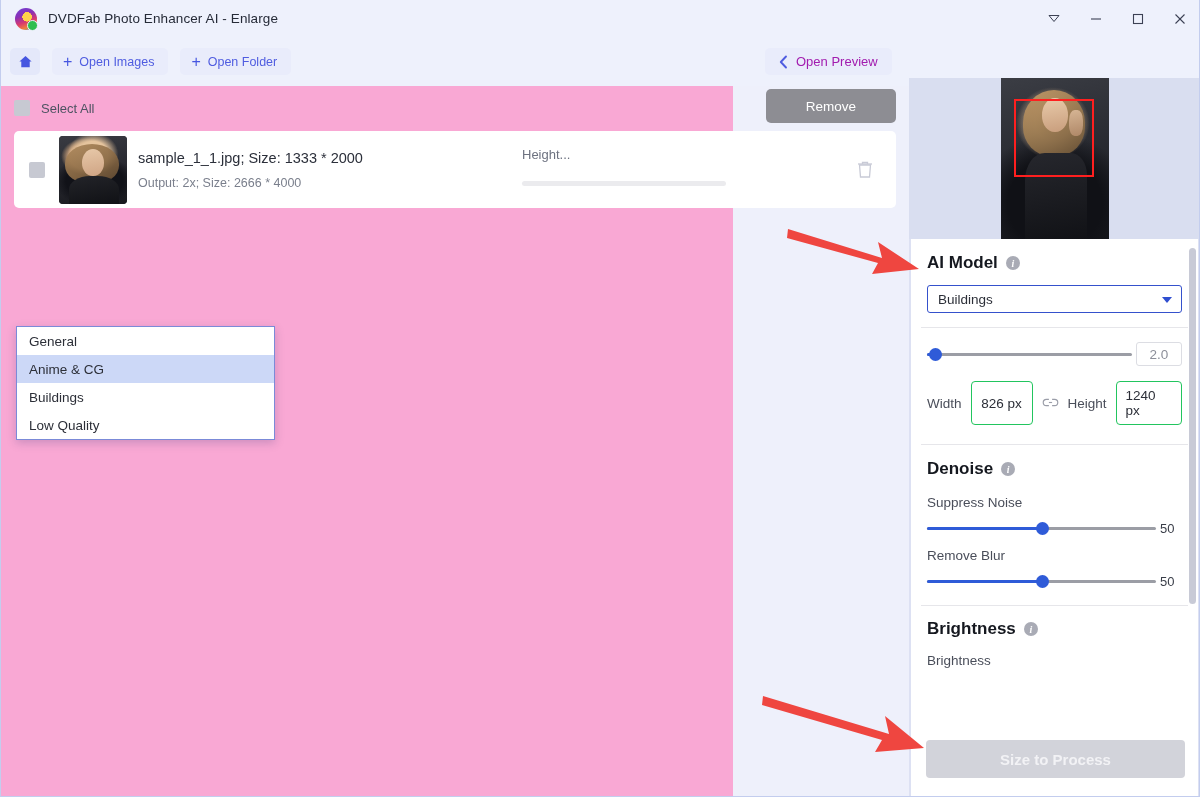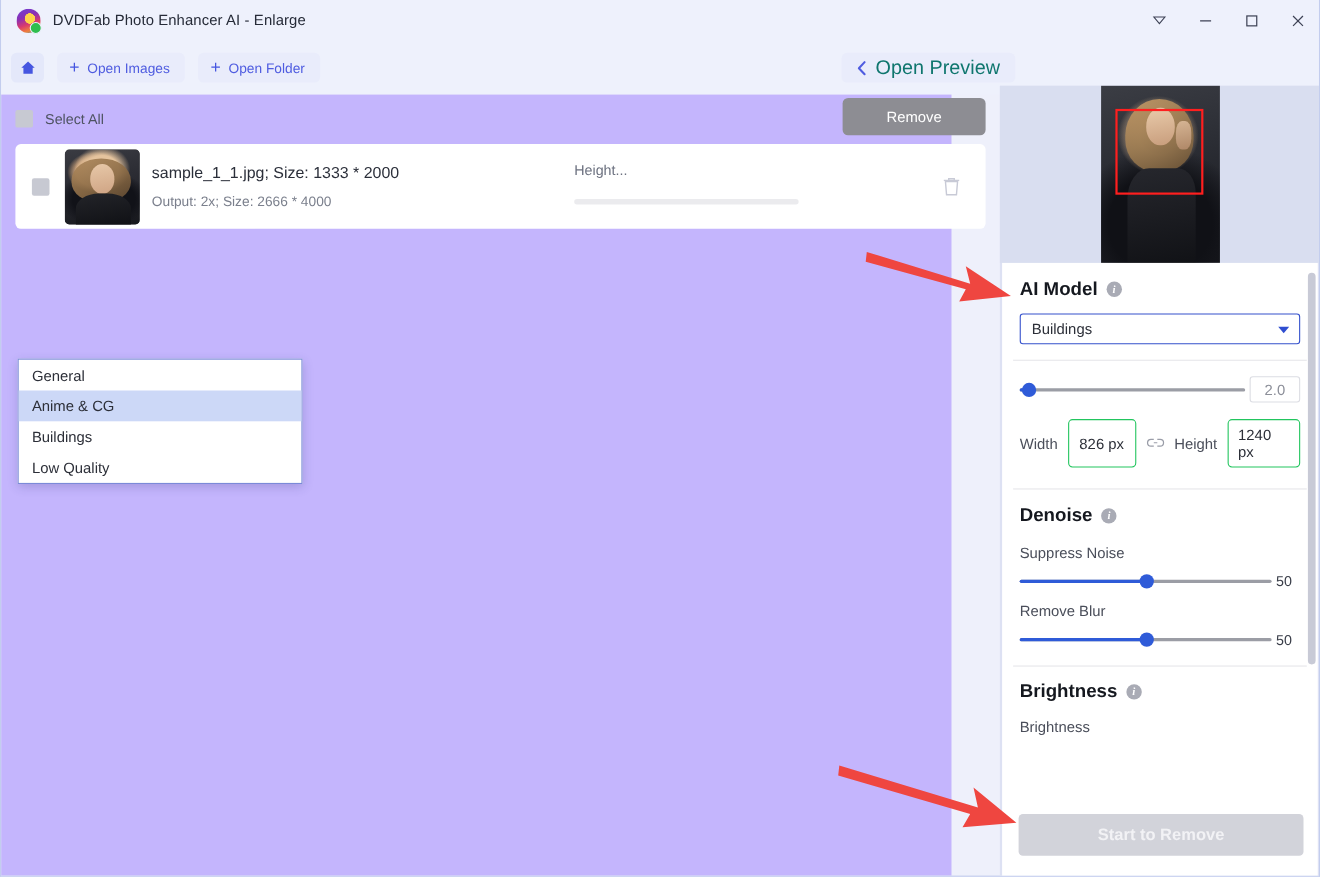--- a/index.html
+++ b/index.html
@@ -74,28 +74,28 @@
     margin-left: 12px;
     color: #4f5ce0; font-size: 12.5px;
   }
   .tb-btn .plus { font-size: 16px; line-height: 1; color: #4656e0; font-weight: 400; }
   .tb-preview {
     position: absolute; left: 764px; top: 11px;
     height: 27px; border-radius: 5px;
     background: #e9ecfb;
     display: flex; align-items: center; gap: 8px;
     padding: 0 14px;
-    color: #0f766e; font-size: 18px;
+    color: #a21caf; font-size: 13px;
   }
 
   
   .leftpane {
     position: absolute; left: 0; top: 86px;
-    width: 864px; height: 711px;
-    background: #c4b5fd;
+    width: 732px; height: 711px;
+    background: #f9a8d4;
   }
   .listhead {
     position: absolute; left: 13px; top: 0;
     width: 882px; height: 44px;
     display: flex; align-items: center;
   }
   .cbox {
     width: 16px; height: 16px;
     background: #c7c9d2; border-radius: 2px;
     flex: 0 0 auto;
@@ -495,21 +495,21 @@
     </div>
   </div>
 
   <div class="dropdown">
     <div class="dd-item">General</div>
     <div class="dd-item sel">Anime &amp; CG</div>
     <div class="dd-item">Buildings</div>
     <div class="dd-item">Low Quality</div>
   </div>
 
-  <div class="start-btn">Start to Remove</div>
+  <div class="start-btn">Size to Process</div>
 
   <svg class="arrow-svg" style="left:785px; top:222px;" width="135" height="60" viewBox="0 0 135 60">
     <path d="M2 7 L96 36 L92 20 L133 47 L86 52 L92 41 L1 16 Z" fill="#ef4640"></path>
   </svg>
   <svg class="arrow-svg" style="left:760px; top:690px;" width="165" height="70" viewBox="0 0 165 70">
     <path d="M2 6 L128 44 L124 26 L163 58 L114 62 L121 50 L1 15 Z" fill="#ef4640"></path>
   </svg>
 
 </div>
 

